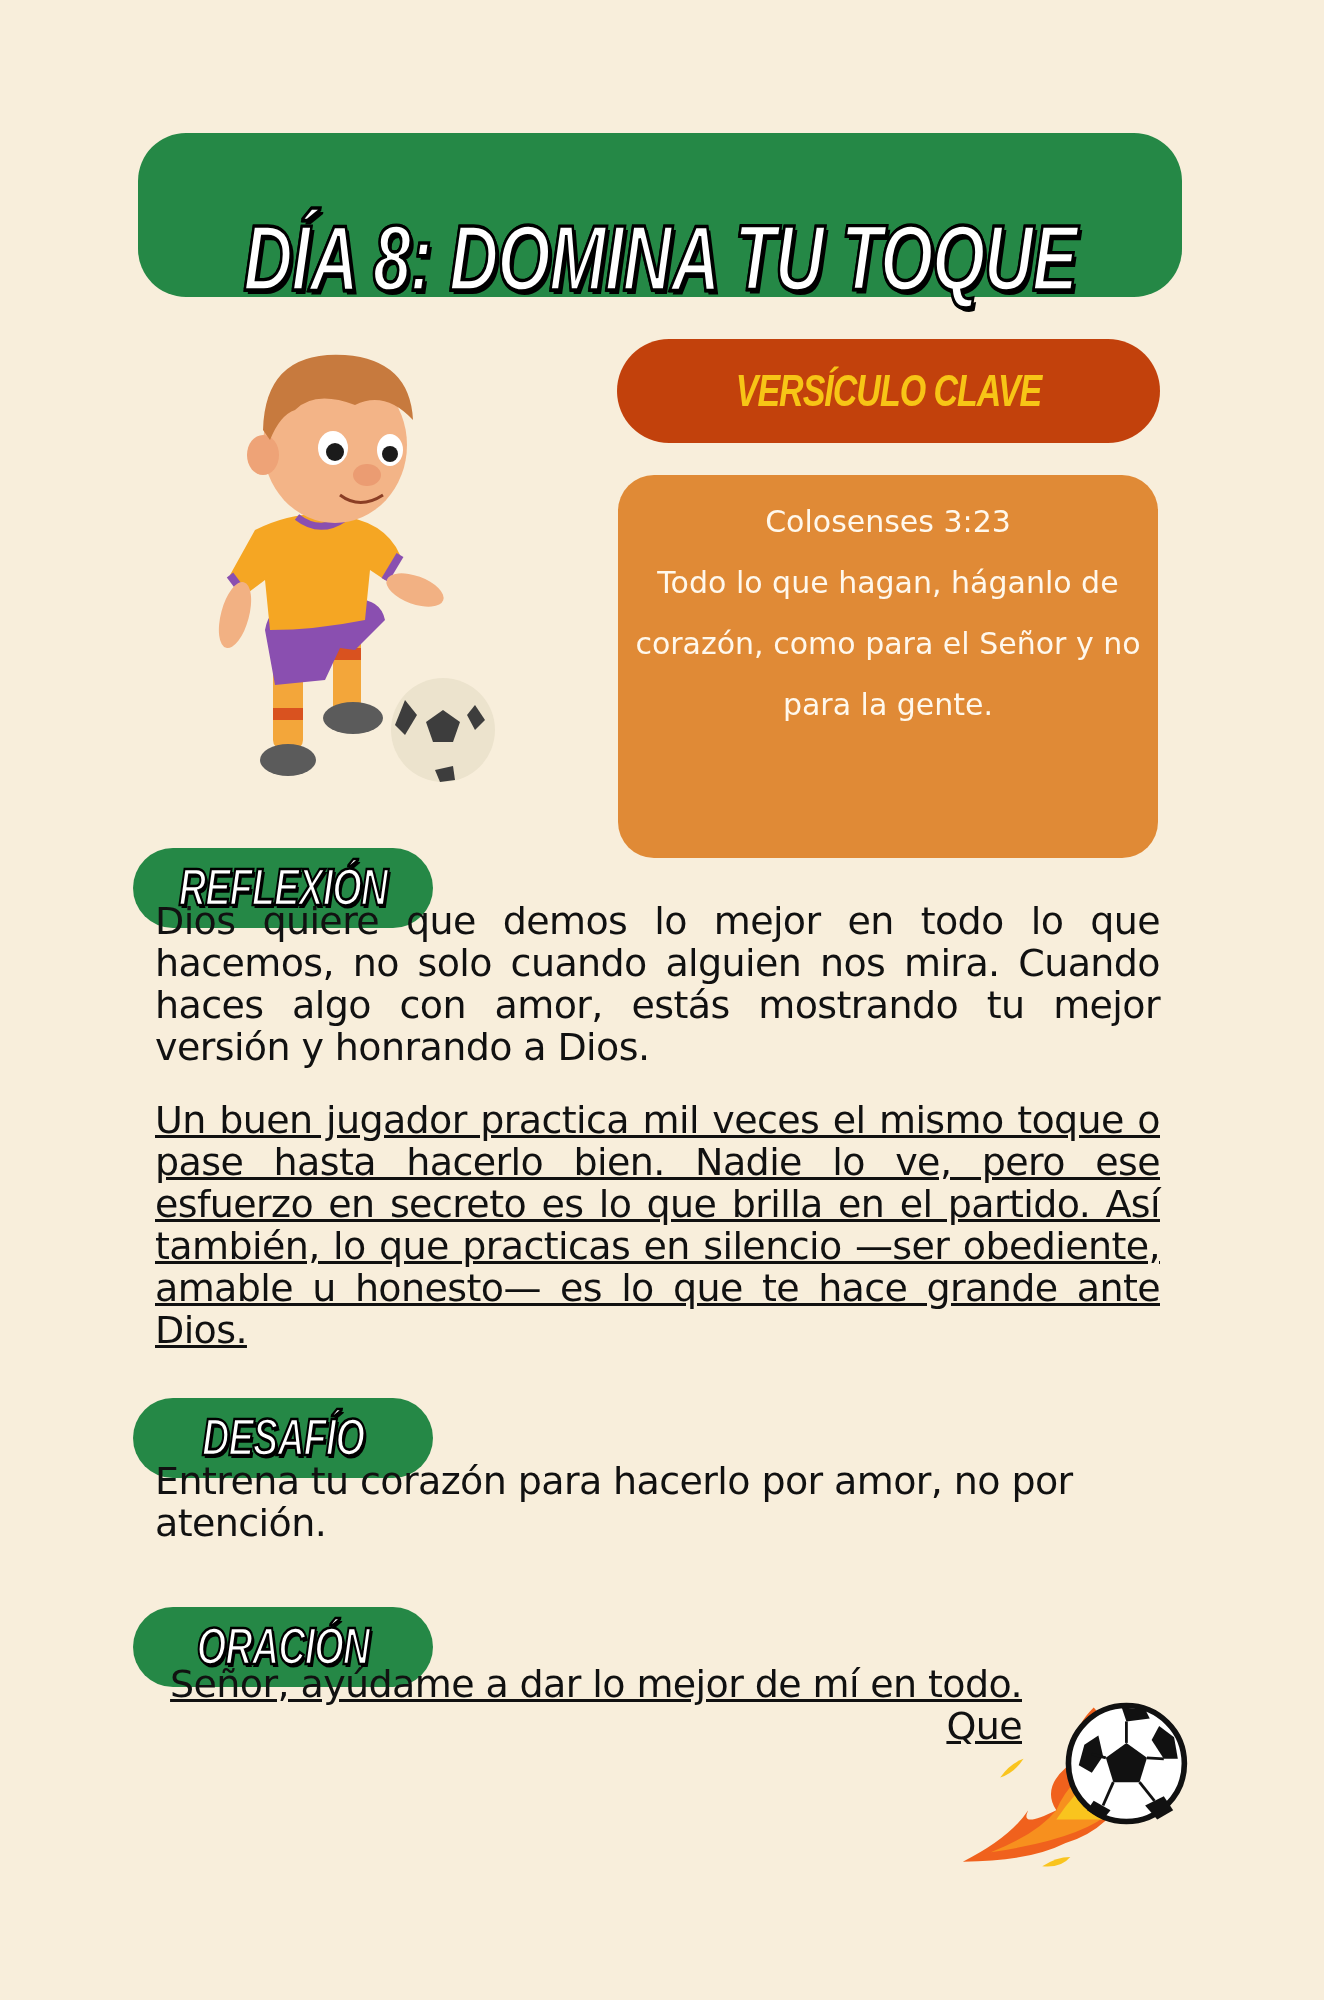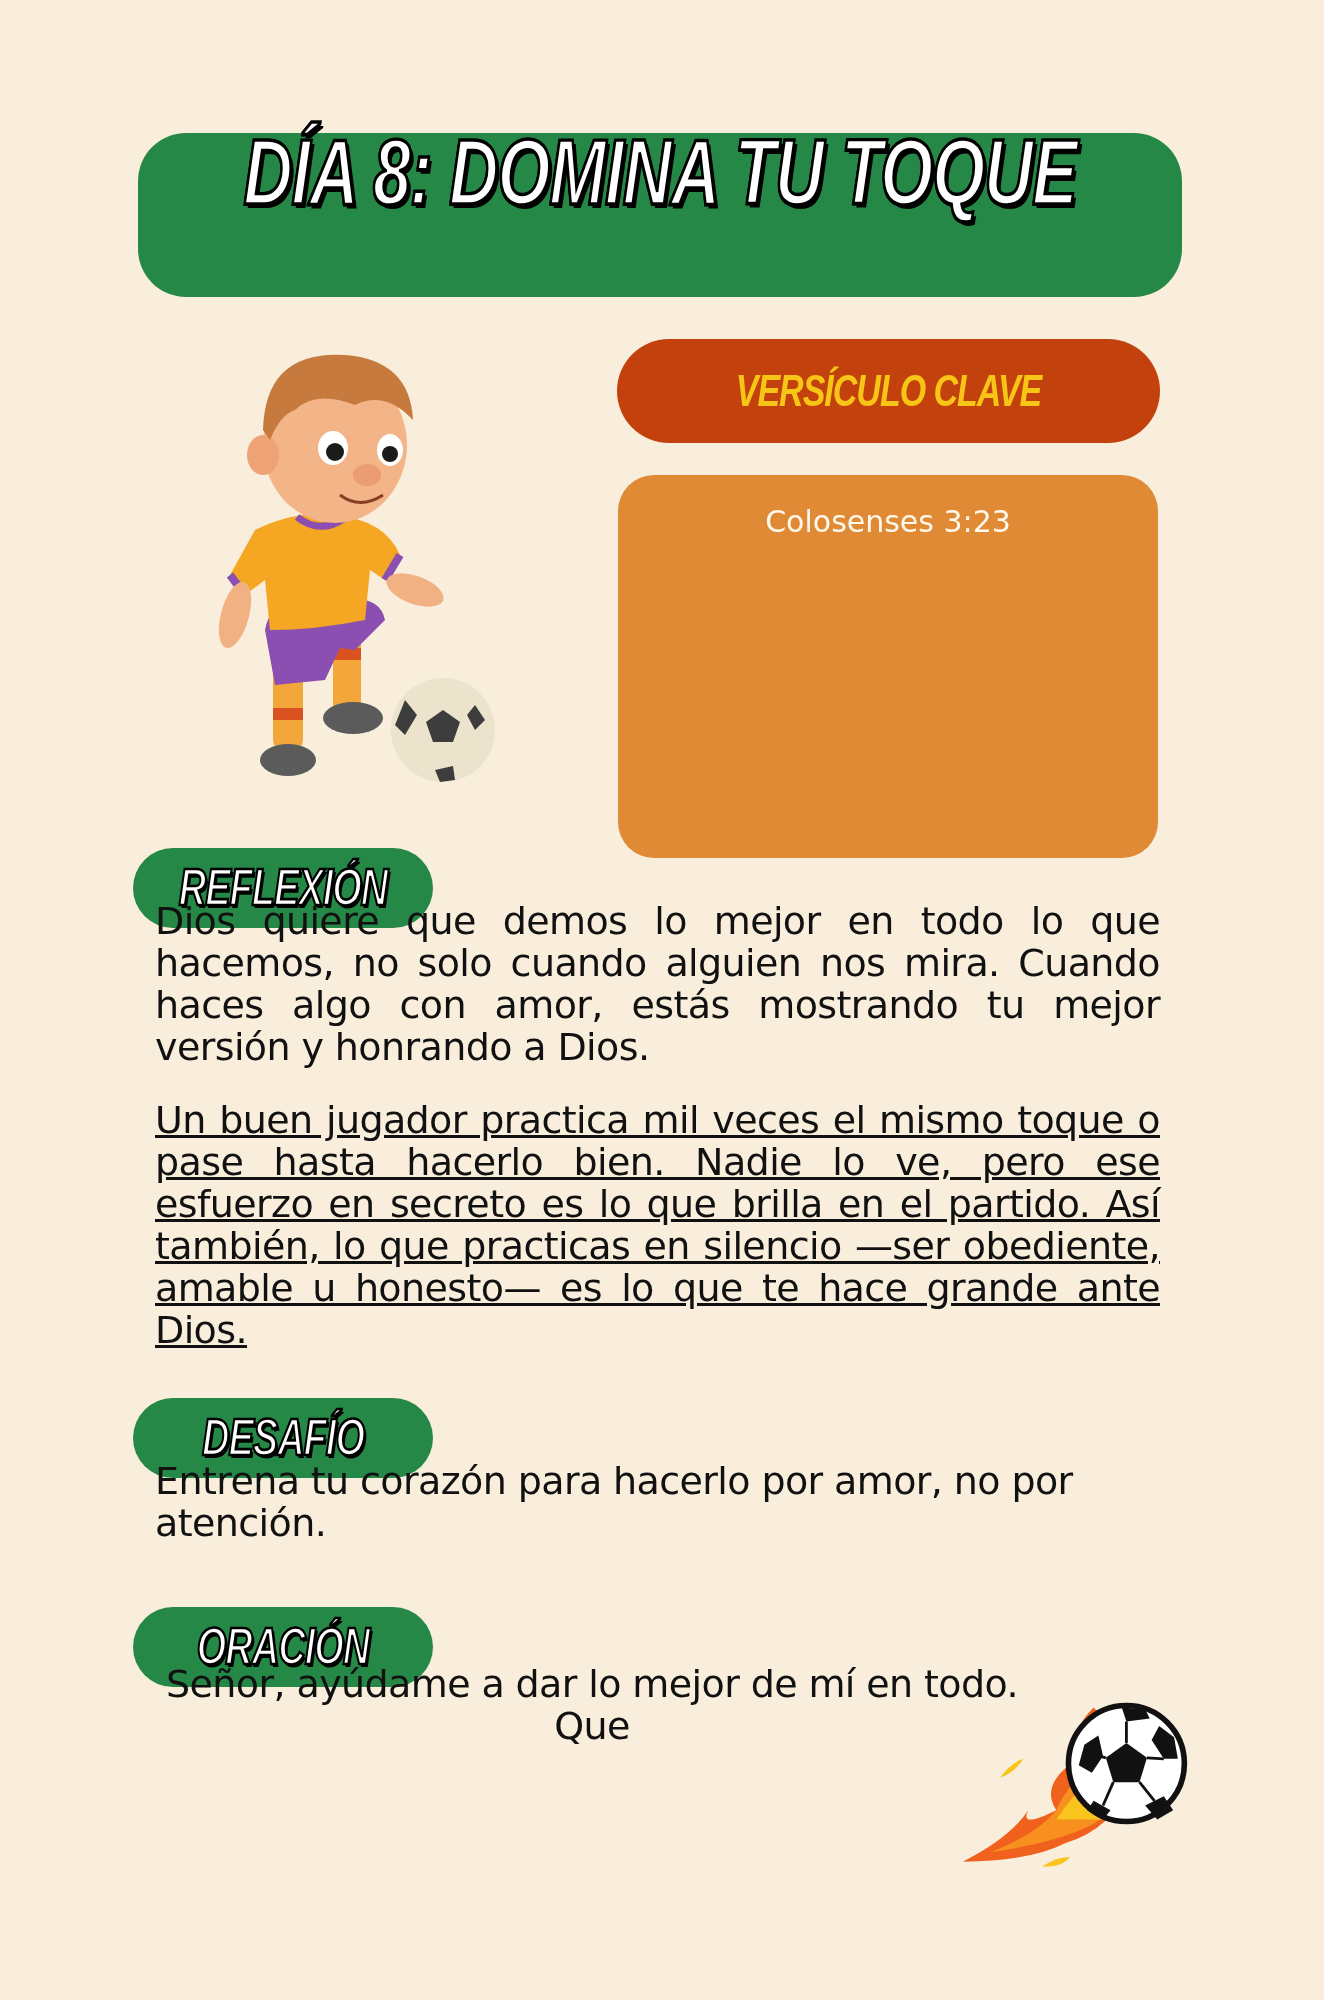--- a/index.html
+++ b/index.html
@@ -10,21 +10,21 @@
       overflow: hidden;
       font-family: "DejaVu Sans", sans-serif;
       color: #111;
     }
     .title-banner {
       position: absolute;
       left: 138px; top: 133px;
       width: 1044px; height: 164px;
       background: #258846;
       border-radius: 48px;
-      display: flex; align-items: flex-start; justify-content: center;
+      display: flex; align-items: flex-end; justify-content: center;
     }
     .comic {
       font-family: "Liberation Sans", sans-serif;
       font-weight: 900;
       font-style: italic;
       color: #ffffff;
       text-transform: uppercase;
       letter-spacing: -1px;
       transform: scaleY(1.35);
       -webkit-text-stroke: 2.5px #000;
@@ -85,21 +85,21 @@
       width: 1005px;
       font-family: "DejaVu Sans", sans-serif;
       font-size: 38px;
       line-height: 42px;
       text-align: justify;
       letter-spacing: -0.6px;
     }
     .refl-p1 { top: 900px; }
     .refl-p2 { top: 1099px; text-decoration: underline; }
     .desafio-text { top: 1460px; text-align: left; }
-    .oracion-text { top: 1663px; left: 162px; width: 860px; text-align: center; }
+    .oracion-text { top: 1663px; left: 162px; width: 860px; text-align: right; text-decoration: underline; }
     .fireball {
       position: absolute;
       left: 950px; top: 1670px;
       width: 250px; height: 215px;
     }
   </style>
 </head>
 <body>
 
 <div class="title-banner">
@@ -141,20 +141,21 @@
   <path d="M290 375 L300 390 L290 400 L282 385 Z" fill="#3d3d3d"></path>
   <path d="M250 440 L268 436 L270 450 L255 452 Z" fill="#3d3d3d"></path>
 </svg>
 
 <div class="verse-label-pill">
   <span class="verse-label-text">VERSÍCULO CLAVE</span>
 </div>
 
 <div class="verse-box">
   <span class="verse-ref">Colosenses 3:23</span>
+  <span class="verse-text">Todo lo que hagan, háganlo de corazón, como para el Señor y no para la gente.</span>
 </div>
 
 <div class="section-pill pill-reflexion">
   <span class="comic">REFLEXIÓN</span>
 </div>
 <p class="body-text refl-p1">Dios quiere que demos lo mejor en todo lo que hacemos, no solo cuando alguien nos mira. Cuando haces algo con amor, estás mostrando tu mejor versión y honrando a Dios.</p>
 <p class="body-text refl-p2">Un buen jugador practica mil veces el mismo toque o pase hasta hacerlo bien. Nadie lo ve, pero ese esfuerzo en secreto es lo que brilla en el partido. Así también, lo que practicas en silencio —ser obediente, amable u honesto— es lo que te hace grande ante Dios.</p>
 
 <div class="section-pill pill-desafio">
   <span class="comic">DESAFÍO</span>

